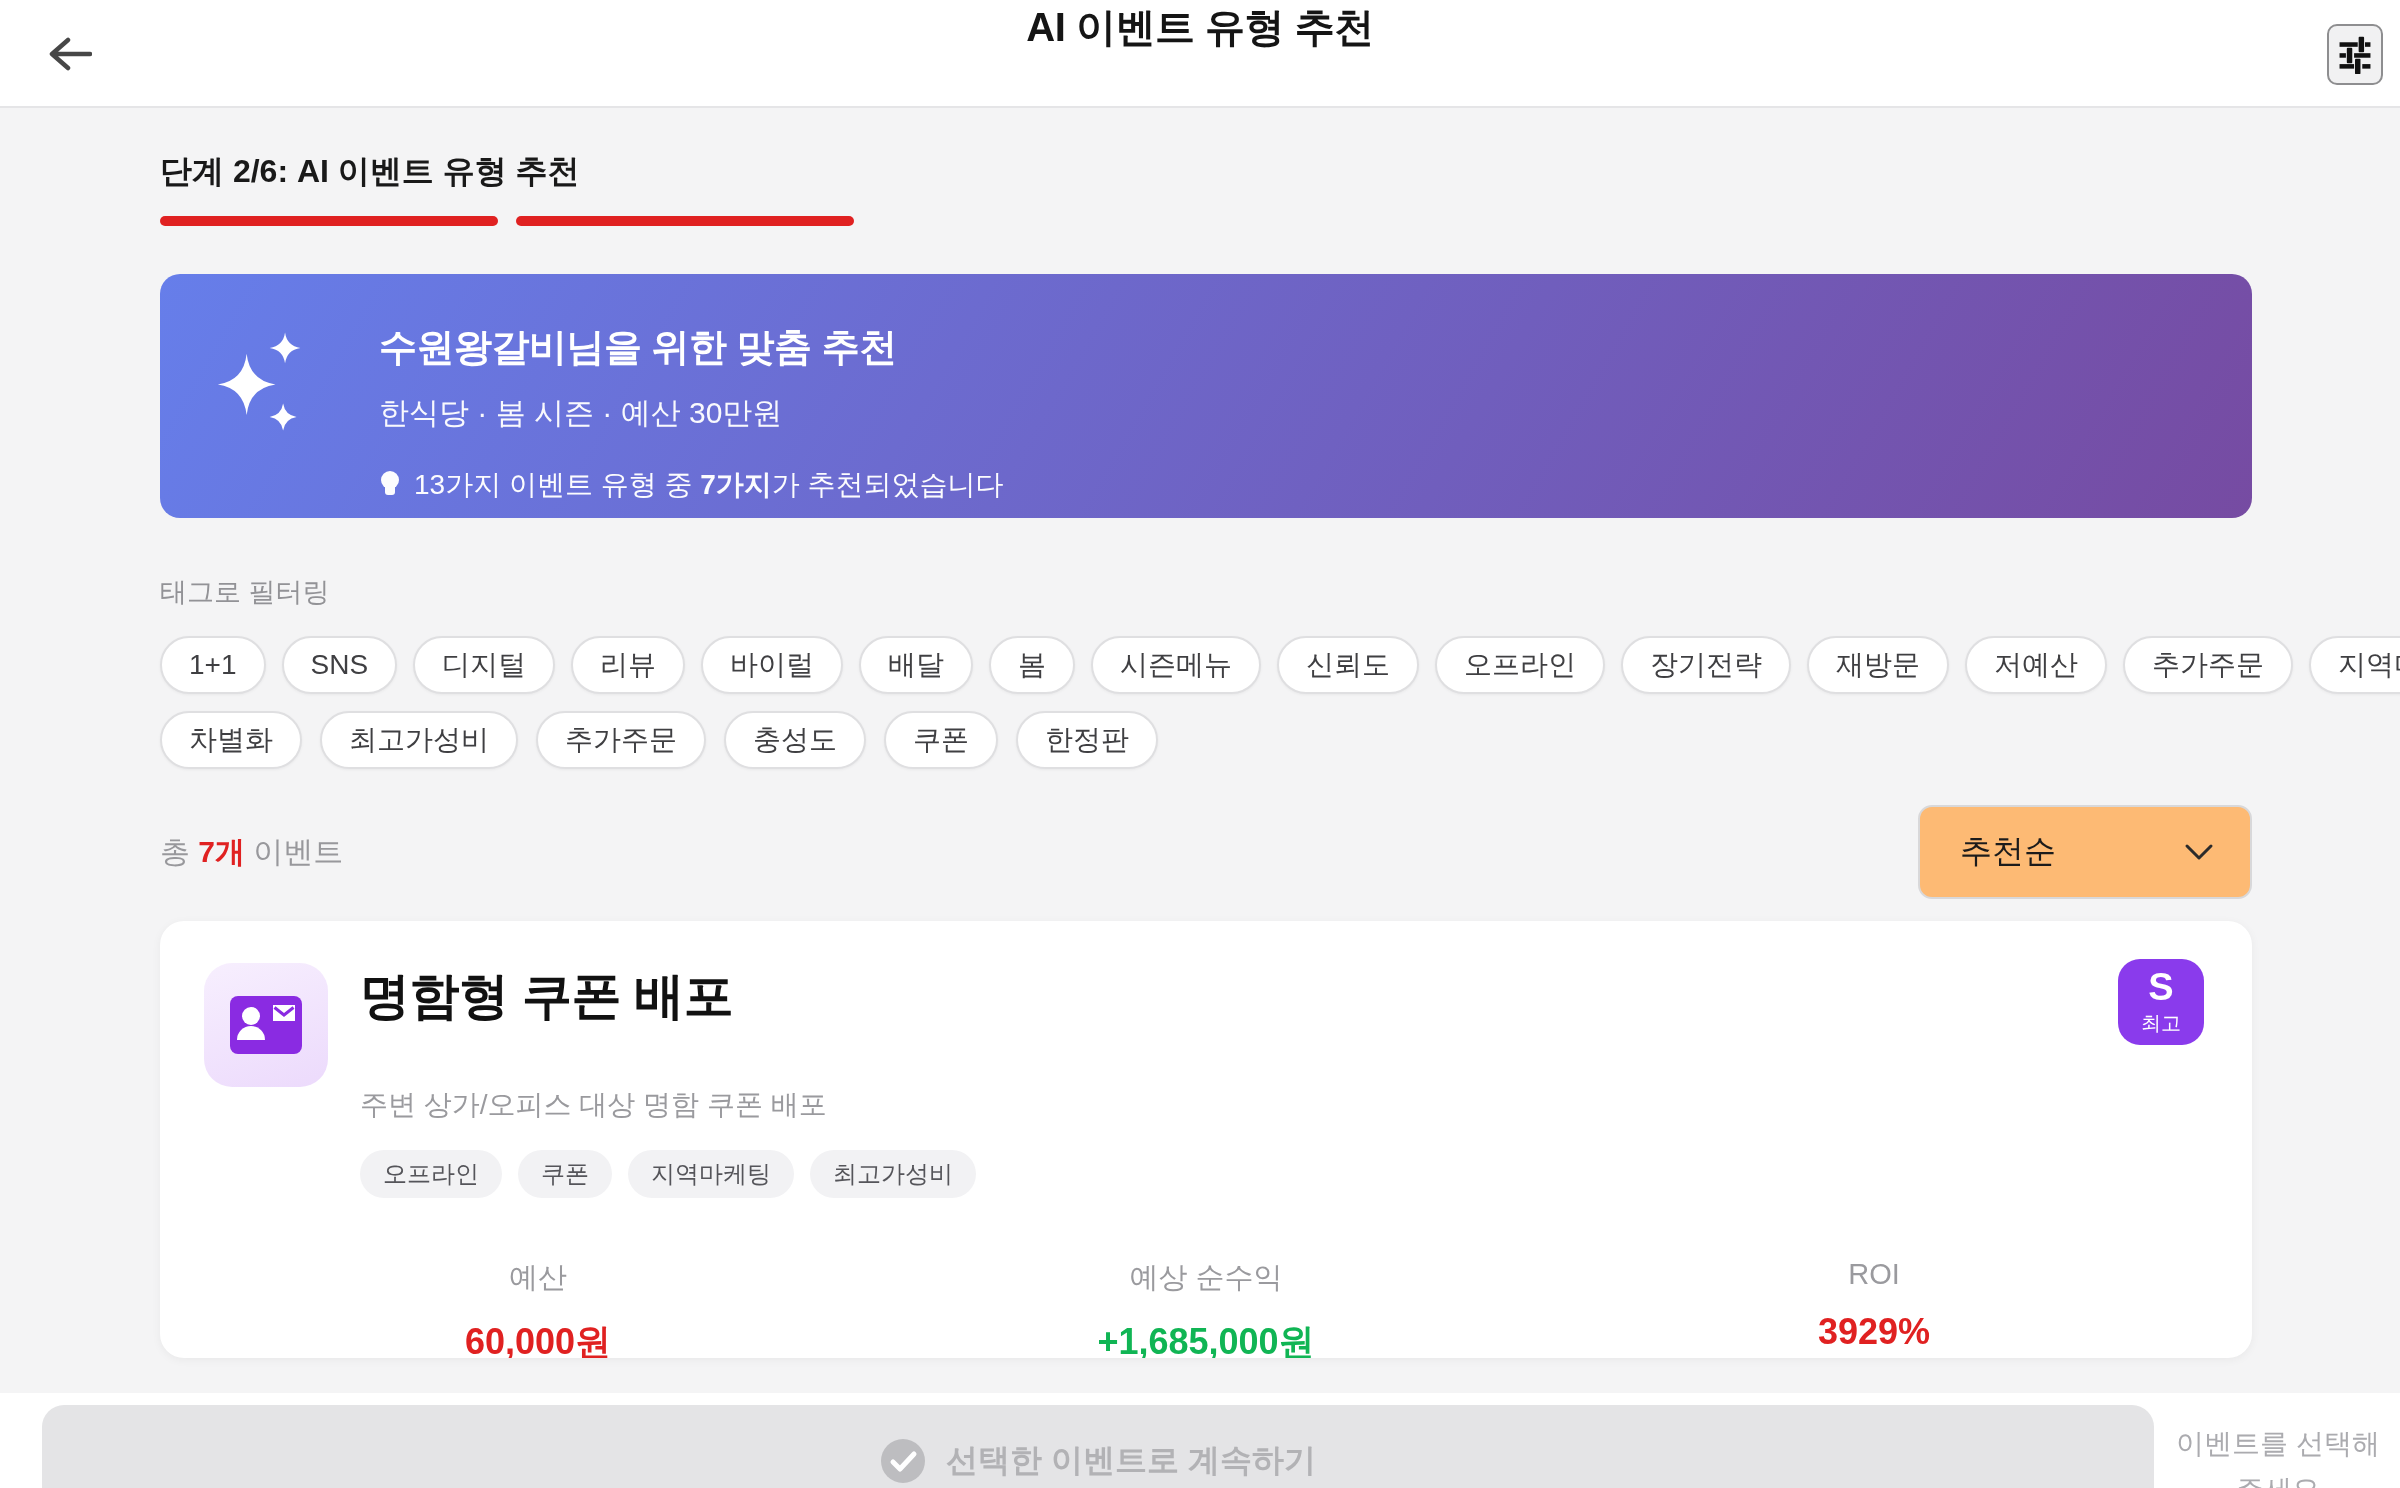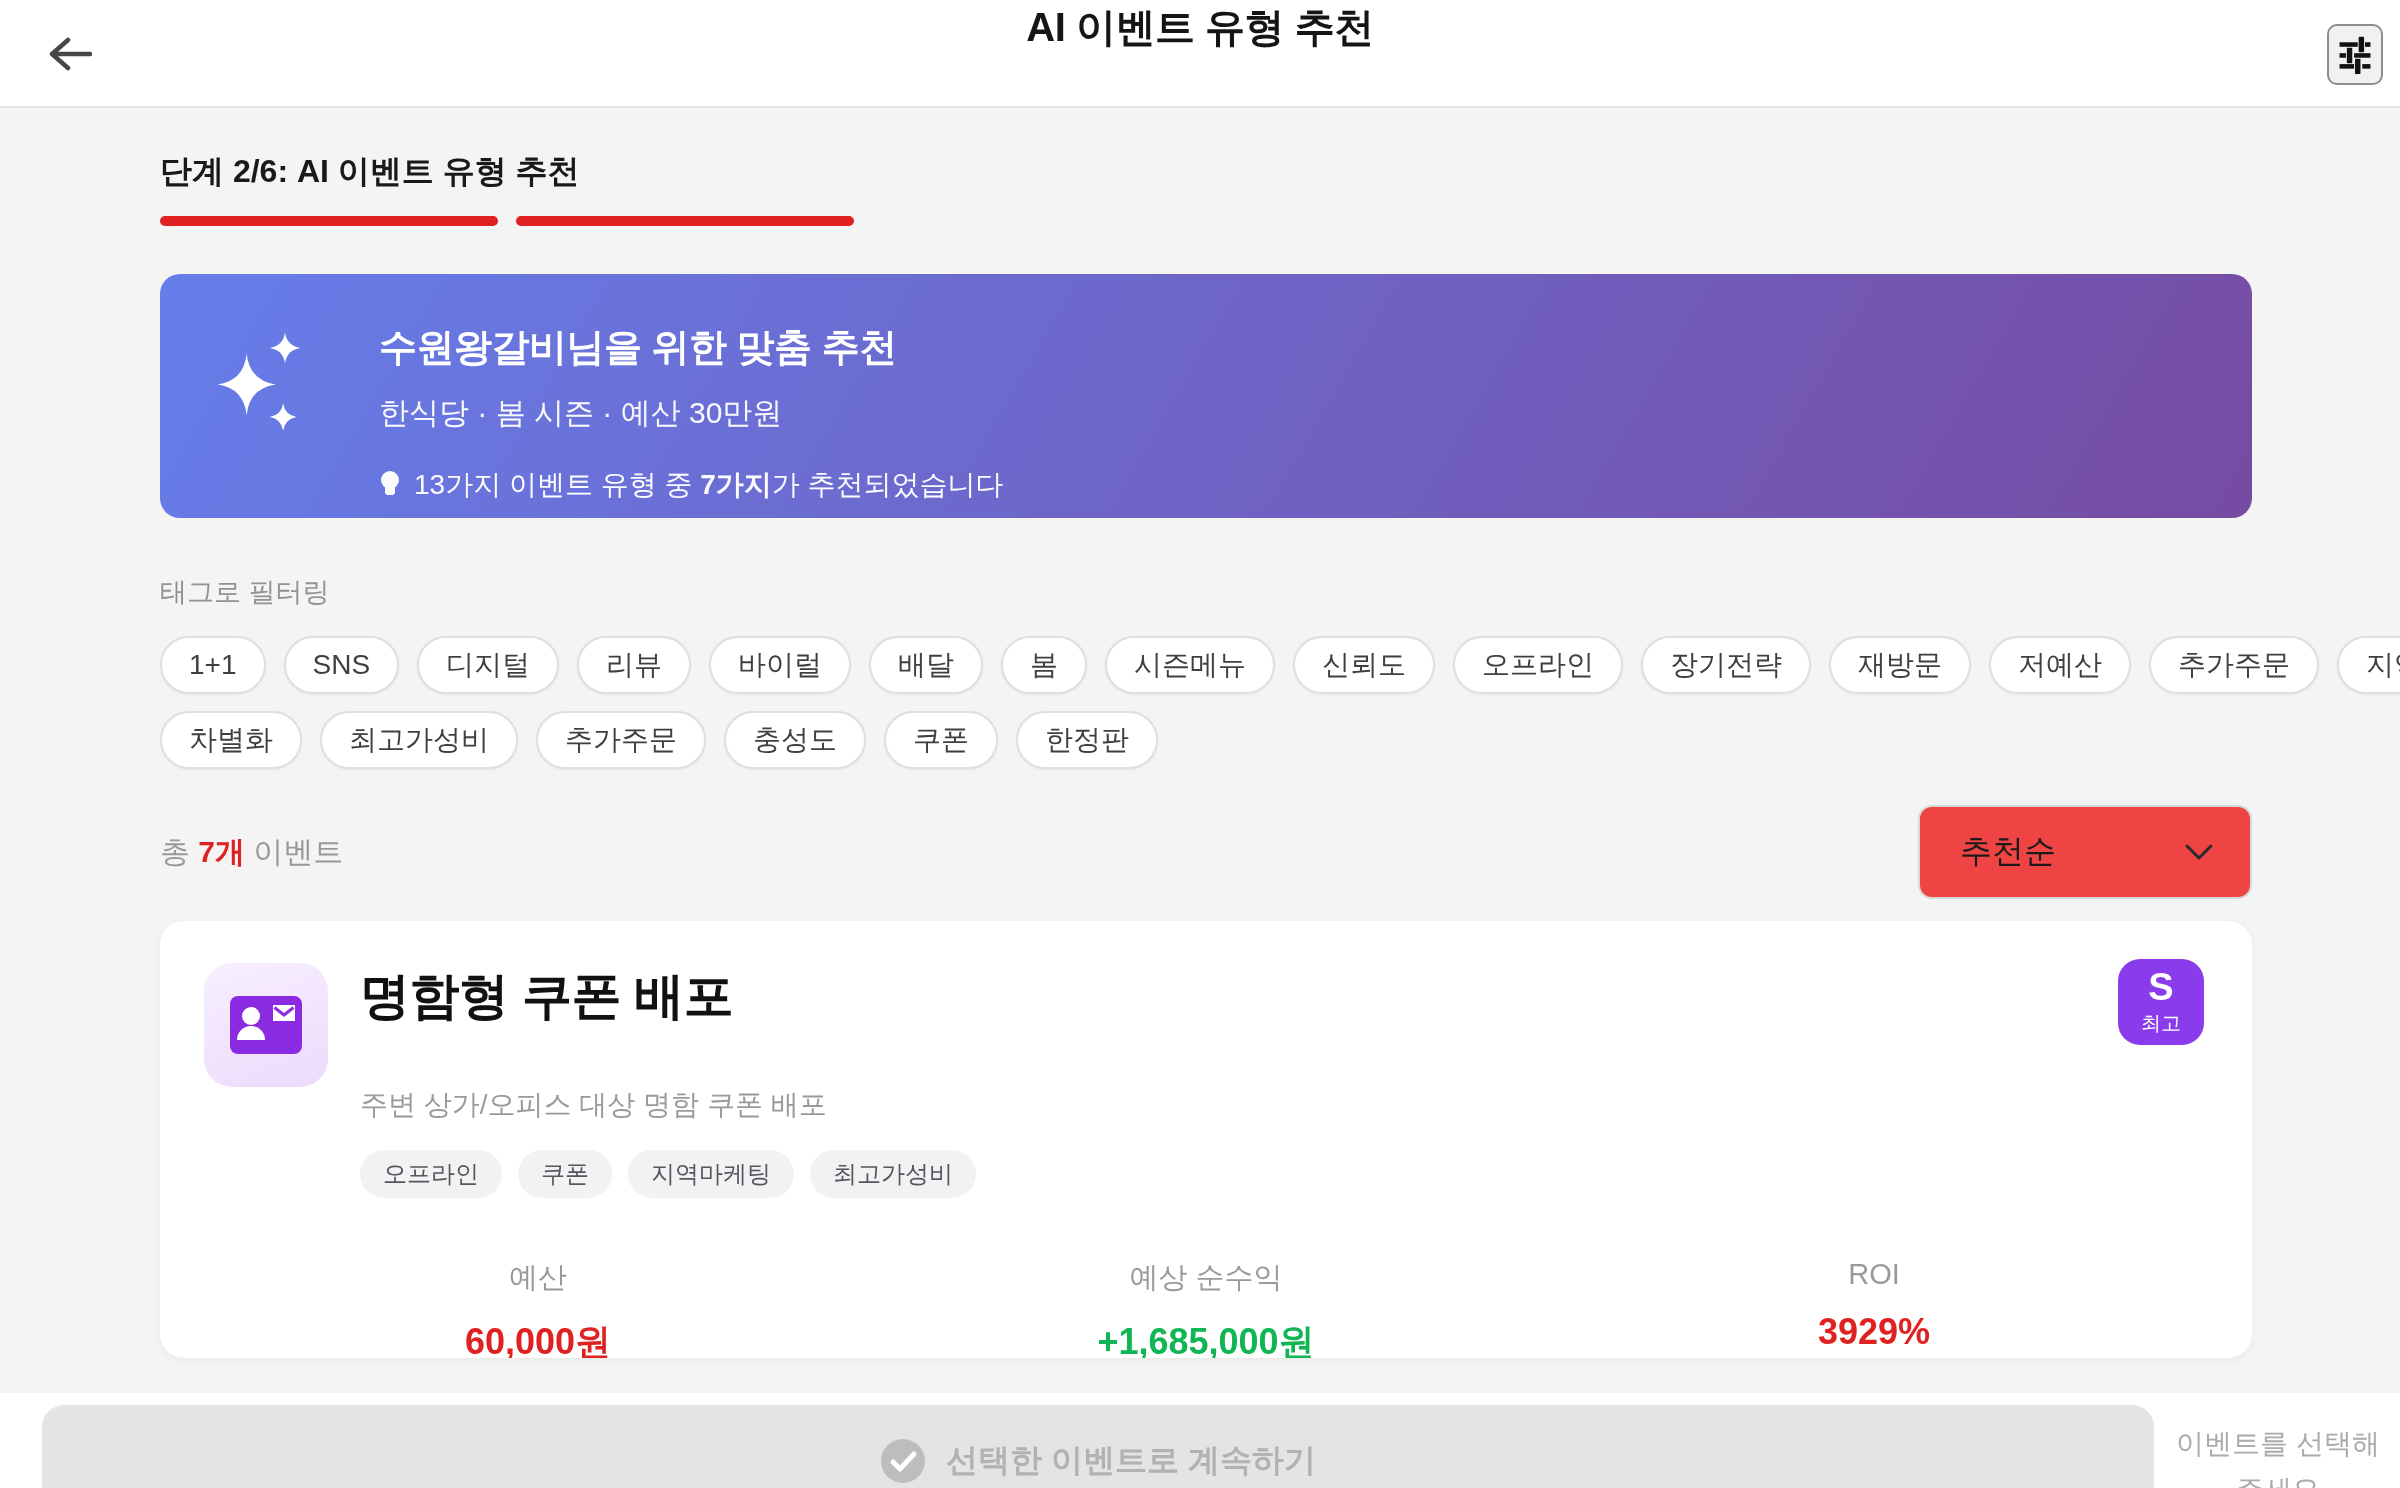--- a/index.html
+++ b/index.html
@@ -28,31 +28,31 @@
   .sparkle-col { width:100px; flex:none; padding-top:4px; }
   .banner-text { margin-left:22px; }
   .banner-title { font-size:38px; font-weight:bold; letter-spacing:-0.5px; }
   .banner-subtitle { margin-top:20px; font-size:30px; opacity:0.96; }
   .banner-info { margin-top:32px; font-size:28px; display:flex; align-items:center; gap:13px; opacity:0.98; }
   .banner-info b { font-weight:bold; }
 
   
   .filter-label { margin-top:56px; font-size:27px; color:#929296; }
   .chip-row { display:flex; gap:18px; flex-wrap:nowrap; }
-  .chip-row.first { margin-top:26px; }
+  .chip-row.first { margin-top:26px;gap:16px; }
   .chip-row.second { margin-top:17px; }
   .chip { height:58px; padding:0 27px; border-radius:29px; background:#ffffff; border:2px solid #dfdfe1;
           font-size:28px; color:#3f3f42; display:inline-flex; align-items:center; white-space:nowrap;
           box-shadow:0 1px 3px rgba(0,0,0,0.05); cursor:pointer; }
 
   
   .list-header { margin-top:36px; display:flex; align-items:center; justify-content:space-between; }
   .total { font-size:30px; color:#98989c; }
   .total b { color:#e02121; font-weight:bold; }
-  .sort-select { width:334px; height:94px; background:#ef4444; border:2px solid #d8d8da; border-radius:14px;
+  .sort-select { width:334px; height:94px; background:#fdba74; border:2px solid #d8d8da; border-radius:14px;
                  display:flex; align-items:center; justify-content:space-between; padding:0 36px 0 40px;
                  font-size:32px; color:#1b1b1b; cursor:pointer; }
 
   
   .event-card { margin-top:22px; background:#ffffff; border-radius:24px; padding:42px 44px 0 44px;
                 box-shadow:0 2px 10px rgba(0,0,0,0.05); position:relative; height:437px; overflow:hidden; cursor:pointer; }
   .card-head { display:flex; }
   .card-icon-tile { width:124px; height:124px; flex:none; border-radius:28px;
                     background:linear-gradient(160deg,#f7effe 0%,#ecdafc 100%);
                     display:flex; align-items:center; justify-content:center; }

